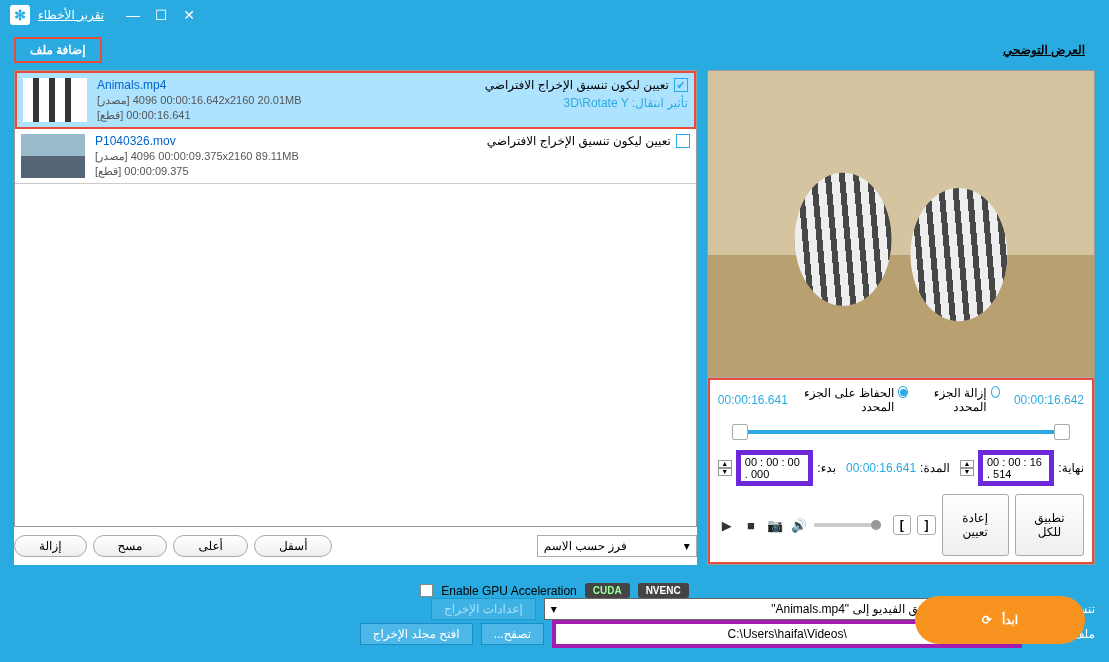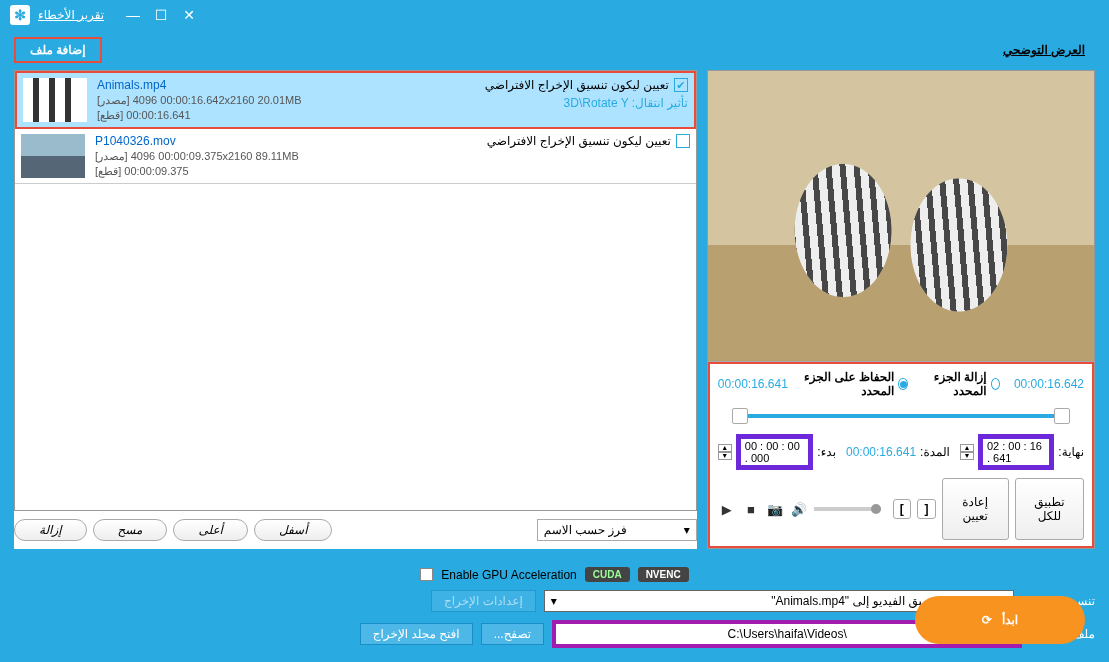--- a/index.html
+++ b/index.html
@@ -22,61 +22,61 @@
 .zebra { background: linear-gradient(90deg, #fff 0%, #fff 15%, #333 15%, #333 25%, #fff 25%, #fff 40%, #333 40%, #333 50%, #fff 50%, #fff 65%, #333 65%, #333 75%, #fff 75%, #fff 100%); }
 .mtn { background: linear-gradient(180deg, #9bc 0%, #9bc 50%, #567 50%, #567 100%); }
 .fileinfo { flex: 0 0 250px; display: flex; flex-direction: column; gap: 2px; }
 .fileinfo .name { color: #0066cc; font-size: 12px; }
 .fileinfo .meta { color: #555; font-size: 11px; }
 .rowright { flex: 1; display: flex; flex-direction: column; gap: 4px; align-items: flex-start; direction: rtl; }
 .chkrow { display: flex; align-items: center; gap: 5px; }
 .chk { width: 14px; height: 14px; border: 1px solid #29abe2; display: inline-flex; align-items: center; justify-content: center; color: #29abe2; font-size: 11px; }
 .trans { color: #29abe2; font-size: 11px; }
 .listbtns { display: flex; gap: 6px; padding: 8px 0; }
-.listbtns button { flex: 0 0 auto; padding: 3px 24px; border: 1px solid #aaa; background: linear-gradient(#fff,#eee); border-radius: 11px; cursor: pointer; font-style: italic; }
+.listbtns button { flex: 0 0 auto; padding: 3px 24px; border: 1px solid #aaa; background: linear-gradient(#fff,#eee); border-radius: 11px; cursor: pointer; }
 .sortdd { margin-left: auto; border: 1px solid #aaa; padding: 2px 6px; width: 160px; display: flex; justify-content: space-between; align-items: center; cursor: pointer; }
 
 .right { flex: 1; background: #fff; display: flex; flex-direction: column; border: 1px solid #999; }
 .preview { flex: 1; min-height: 280px; background: #c8b088; position: relative; border-bottom: 1px solid #aaa; display:flex; align-items:center; justify-content:center; overflow:hidden;}
 .zebras { position:absolute; inset:0; background:
   radial-gradient(ellipse 80px 110px at 35% 55%, #eee 60%, transparent 61%),
   radial-gradient(ellipse 80px 110px at 65% 60%, #eee 60%, transparent 61%),
   linear-gradient(180deg, #d4c4a0 0%, #d4c4a0 60%, #b8a070 60%, #b8a070 100%);
 }
 .zebras::after { content:""; position:absolute; inset:0;
   background: repeating-linear-gradient(85deg, transparent 0 8px, rgba(0,0,0,0.7) 8px 14px);
   -webkit-mask: radial-gradient(ellipse 80px 110px at 35% 55%, #000 60%, transparent 61%),
                 radial-gradient(ellipse 80px 110px at 65% 60%, #000 60%, transparent 61%);
           mask: radial-gradient(ellipse 80px 110px at 35% 55%, #000 60%, transparent 61%),
                 radial-gradient(ellipse 80px 110px at 65% 60%, #000 60%, transparent 61%);
 }
 .controls { border: 2px solid #e74c3c; padding: 6px 8px; display: flex; flex-direction: column; gap: 8px; }
 .radios { display: flex; align-items: center; gap: 14px; direction: rtl; }
 .radios .time { color: #29abe2; direction: ltr; }
-.radios label { display: flex; align-items: center; gap: 4px; font-weight: bold; }
+.radios label { display: flex; gap: 4px; }
 .rad { width: 12px; height: 12px; border: 1px solid #29abe2; border-radius: 50%; display:inline-flex; align-items:center; justify-content:center;}
 .rad.on::after { content:""; width:7px; height:7px; background:#29abe2; border-radius:50%; }
 .slider { position: relative; height: 20px; }
 .slider .track { position:absolute; left:20px; right:20px; top:8px; height:4px; background:#29abe2; }
 .slider .handle { position:absolute; top:2px; width:16px; height:16px; background:#fff; border:1px solid #aaa; border-radius:2px; }
 .slider .hL { left: 14px; }
 .slider .hR { right: 14px; }
 .times { display: flex; gap: 10px; align-items: center; direction: rtl; }
 .times .grp { display:flex; align-items:center; gap:4px; }
 .times .val { border:5px solid #6d28d9; padding: 1px 4px; background:#fff; direction:ltr; font-size:11px; }
 .times .spinner { display:flex; flex-direction:column; }
 .times .spinner span { width:14px; height:8px; border:1px solid #999; font-size:7px; text-align:center; line-height:6px; cursor:pointer; }
 .playrow { display: flex; gap: 6px; align-items: center; }
 .ibtn { width: 22px; height: 22px; display:flex; align-items:center; justify-content:center; cursor:pointer; color:#333; font-size:13px; }
 .vol { width: 80px; height: 4px; background: #ccc; position:relative; }
 .vol::after { content:""; position:absolute; right:0; top:-3px; width:10px; height:10px; background:#999; border-radius:50%; }
 .pillbtn { border:1px solid #aaa; border-radius:3px; background:linear-gradient(#fff,#eee); padding:16px 10px; cursor:pointer; }
 .brk { border:1px solid #aaa; border-radius:3px; background:#fff; width:22px; height:20px; display:flex;align-items:center;justify-content:center; font-weight:bold; }
 
-.bottom { padding: 8px 14px 14px; display: flex; flex-direction: column; gap: 8px; }
+.bottom { padding: 8px 14px 14px; display: flex; flex-direction: column; }
 .gpurow { display:flex; align-items:center; gap:8px; justify-content:center; }
 .gpuchk { width:13px; height:13px; background:#fff; border:1px solid #888;}
 .badge { padding: 2px 8px; background:#444; color:#9f9; border-radius:3px; font-size:10px; font-weight:bold;}
 .badge.n { color:#fff; }
 .formrow { display:flex; align-items:center; gap:8px; direction: rtl; }
 .formrow label { color:#fff; }
 .formrow .dd { flex: 0 0 470px; background:#fff; border:1px solid #666; padding:3px 6px; display:flex; justify-content:space-between; align-items:center; direction:rtl; }
 .formrow .txt { flex: 0 0 470px; background:#fff; border:4px solid #a21caf; padding:3px 6px; direction:ltr; text-align:center; }
 .bbtn { padding:3px 12px; border:1px solid #1a8ec4; background:#4db8e8; color:#fff; cursor:pointer; }
 .bbtn.dim { opacity:0.6; }
@@ -169,21 +169,21 @@
           <span class="time">00:00:16.641</span>
         </div>
         <div class="slider">
           <div class="track"></div>
           <div class="handle hL"></div>
           <div class="handle hR"></div>
         </div>
         <div class="times">
           <div class="grp">
             <span>نهاية:</span>
-            <span class="val">02 : 00 : 16 . 641</span>
+            <span class="val">00 : 00 : 16 . 514</span>
             <div class="spinner">
                 <span>▲</span>
                 <span>▼</span>
               </div>
           </div>
           <div class="grp">
             <span>المدة:</span>
             <span class="time" style="color:#29abe2">00:00:16.641</span>
           </div>
           <div class="grp">

